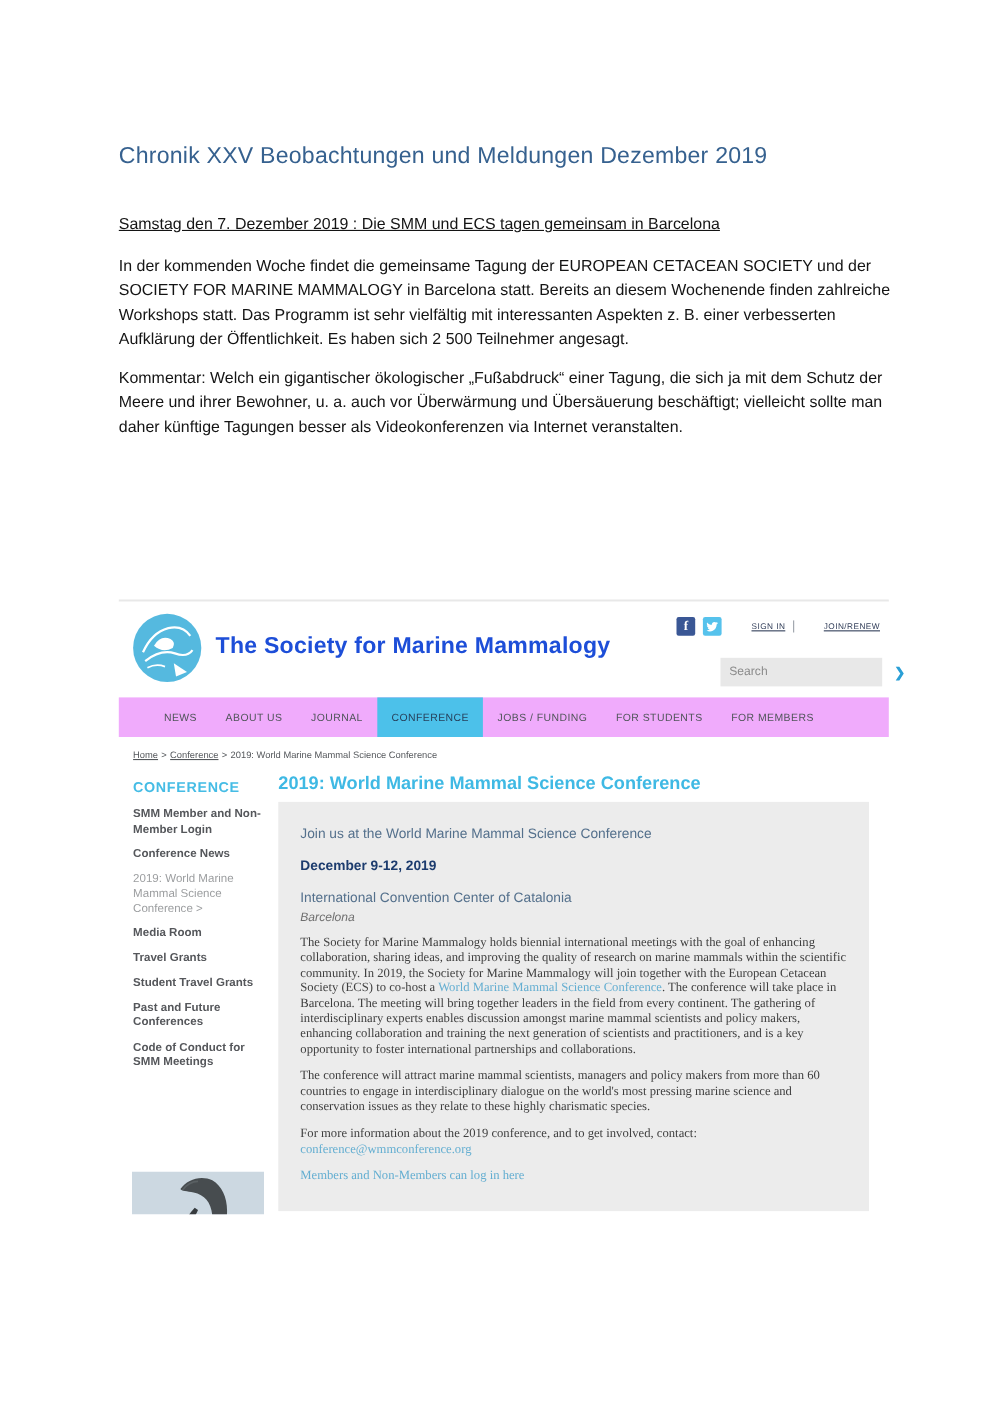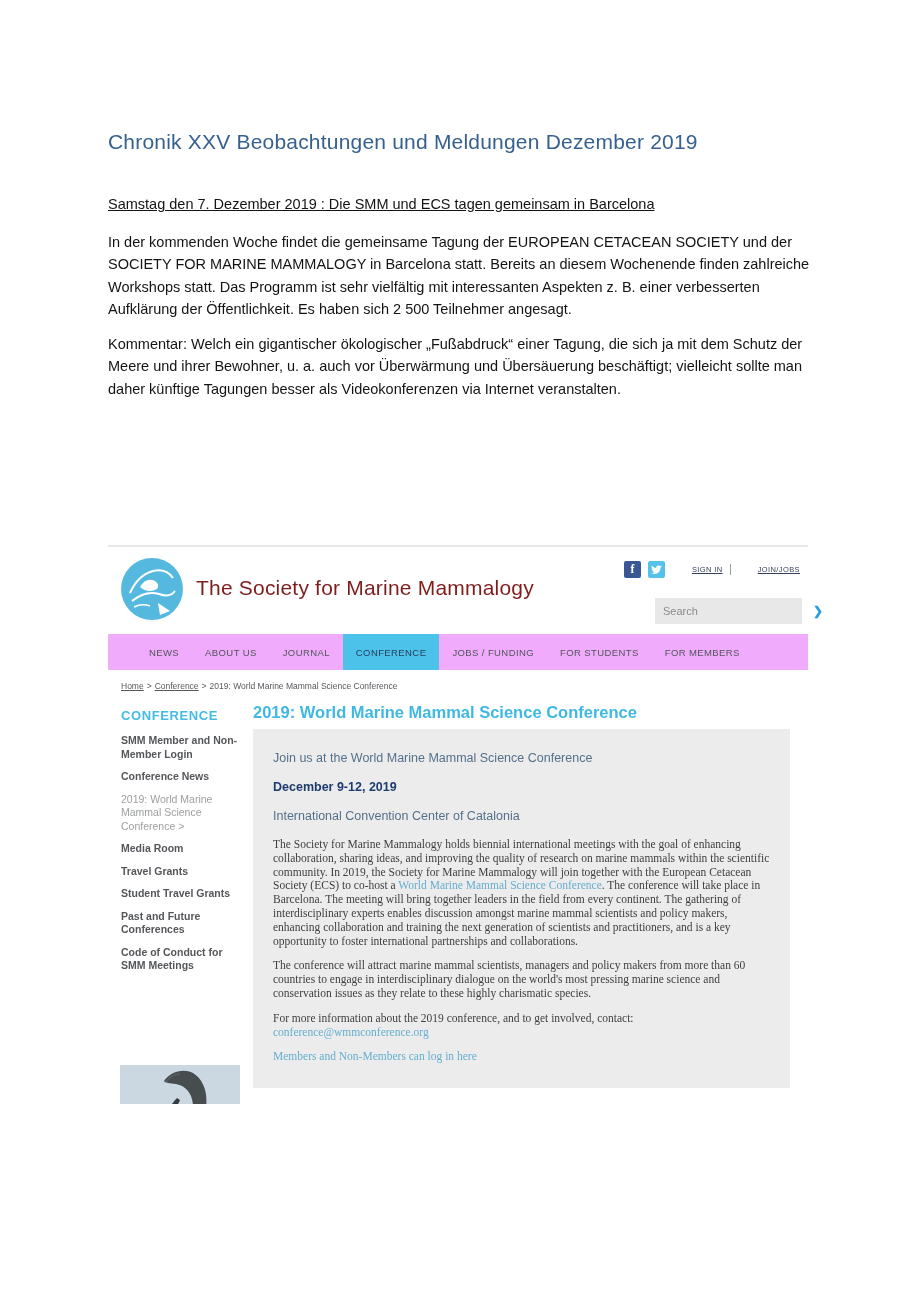--- a/index.html
+++ b/index.html
@@ -18,22 +18,22 @@
     line-height:22.4px; color:#141414; }
   .doc-p1 { top:231px; }
   .doc-p2 { top:333px; }
 
   
   .site { position:absolute; left:108px; top:545px; width:700px; height:618px;
     background:#fff; border-top:2px solid #e8e8e8; }
 
   .site-header { position:relative; height:87px; background:#fff; }
   .logo { position:absolute; left:12px; top:10px; width:64px; height:64px; cursor:pointer; }
-  .brand { position:absolute; left:88px; top:29px; font-size:21px; font-weight:normal;
-    color:#7f1d1d; letter-spacing:0.2px; }
+  .brand { position:absolute; left:88px; top:29px; font-size:21px; font-weight:bold;
+    color:#1d4ed8; letter-spacing:0.2px; }
 
   .topbar { position:absolute; right:8px; top:14px; display:flex; align-items:center; gap:7px; }
   .soc { width:17px; height:17px; border-radius:2px; display:flex; align-items:center;
     justify-content:center; cursor:pointer; }
   .soc.fb { background:#3a5795; color:#fff; font:bold 12px "Liberation Serif", serif; }
   .soc.tw { background:#56c2ec; }
   .toplink { font-size:7.5px; font-weight:normal; letter-spacing:0.4px; color:#333f5a;
     text-decoration:underline; cursor:pointer;margin-left:20px; }
   .topdiv { width:1px; height:11px; background:#9aa0a8; }
 
@@ -60,21 +60,21 @@
     margin-bottom:11px; }
   .sb-item { font-size:10.5px; font-weight:bold; color:#55575b; line-height:13.5px;
     margin-bottom:9px; cursor:pointer; }
   .sb-item.current { color:#9c9ea0; font-weight:normal; }
 
   .main { position:absolute; left:145px; top:156px; width:537px; }
   .main-title { font-size:16.5px; font-weight:bold; color:#3fb9e4; margin-bottom:7px; }
   .content-box { background:#ececec; padding:22px 20px 26px 20px; min-height:342px; }
   .cb-intro { font-size:12.5px; color:#54708c; margin-bottom:15px; }
   .cb-dates { font-size:12.5px; font-weight:bold; color:#1d3c6e; margin-bottom:15px; }
-  .cb-venue { font-size:12.5px; color:#54708c; margin-bottom:15px; }
+  .cb-venue { font-size:12.5px; color:#54708c; margin-bottom:5px; }
   .cb-city { font-size:11px; font-style:italic; color:#6e6e6e; margin-bottom:11px; }
   .cb-body { font-family:"Liberation Serif", serif; font-size:11.5px; line-height:13.8px;
     color:#3f3f3f; margin-bottom:11px; }
   .cb-link { color:#64aed1; cursor:pointer; }
   .cb-login { font-family:"Liberation Serif", serif; font-size:11.5px; color:#64aed1;
     cursor:pointer; }
 
   .dolphin { position:absolute; left:12px; top:518px; width:120px; height:99px; }
 </style>
 </head>
@@ -102,21 +102,21 @@
 
       <div class="topbar">
         <div class="soc fb">f</div>
         <div class="soc tw">
           <svg viewBox="0 0 24 24" width="11" height="11">
             <path fill="#ffffff" d="M23 4.9c-.8.4-1.7.6-2.6.8.9-.6 1.6-1.5 2-2.5-.9.5-1.9.9-2.9 1.1C18.6 3.4 17.4 3 16 3c-2.6 0-4.7 2.1-4.7 4.7 0 .4 0 .7.1 1.1C7.5 8.6 4.1 6.8 1.8 4c-.4.7-.6 1.5-.6 2.4 0 1.6.8 3.1 2.1 3.9-.8 0-1.5-.2-2.1-.6v.1c0 2.3 1.6 4.2 3.8 4.6-.4.1-.8.2-1.2.2-.3 0-.6 0-.9-.1.6 1.9 2.3 3.2 4.4 3.3-1.6 1.3-3.6 2-5.8 2H.5C2.6 21.1 5 21.9 7.5 21.9c8.5 0 13.1-7 13.1-13.1v-.6c.9-.6 1.7-1.4 2.4-2.3z"></path>
           </svg>
         </div>
         <div class="toplink">SIGN IN</div>
         <div class="topdiv"></div>
-        <div class="toplink">JOIN/JOBS</div>
+        <div class="toplink">JOIN/RENEW</div>
       </div>
 
       <div class="searchbox">
         <input type="text" placeholder="Search" style="">
         <div class="search-go">❯</div>
       </div>
     </div>
 
     <div class="nav">
       <div class="nav-item">NEWS</div>
@@ -143,20 +143,21 @@
       <div class="sb-item">Past and Future Conferences</div>
       <div class="sb-item">Code of Conduct for SMM Meetings</div>
     </div>
 
     <div class="main">
       <div class="main-title">2019: World Marine Mammal Science Conference</div>
       <div class="content-box">
         <div class="cb-intro">Join us at the World Marine Mammal Science Conference</div>
         <div class="cb-dates">December 9-12, 2019</div>
         <div class="cb-venue">International Convention Center of Catalonia</div>
+        <div class="cb-city">Barcelona</div>
         <p class="cb-body"><span>The Society for Marine Mammalogy holds biennial international meetings with the goal of enhancing collaboration, sharing ideas, and improving the quality of research on marine mammals within the scientific community. In 2019, the Society for Marine Mammalogy will join together with the European Cetacean Society (ECS) to co-host a </span><span class="cb-link">World Marine Mammal Science Conference</span><span>. The conference will take place in Barcelona. The meeting will bring together leaders in the field from every continent. The gathering of interdisciplinary experts enables discussion amongst marine mammal scientists and policy makers, enhancing collaboration and training the next generation of scientists and practitioners, and is a key opportunity to foster international partnerships and collaborations.</span></p>
         <p class="cb-body">The conference will attract marine mammal scientists, managers and policy makers from more than 60 countries to engage in interdisciplinary dialogue on the world's most pressing marine science and conservation issues as they relate to these highly charismatic species.</p>
         <p class="cb-body"><span>For more information about the 2019 conference, and to get involved, contact: </span><span class="cb-link">conference@wmmconference.org</span></p>
         <div class="cb-login">Members and Non-Members can log in here</div>
       </div>
     </div>
 
     <svg class="dolphin" viewBox="0 0 120 99">
       <rect width="120" height="99" fill="#ccd8e1"></rect>
       <rect y="68" width="120" height="31" fill="#bdcdd8"></rect>

